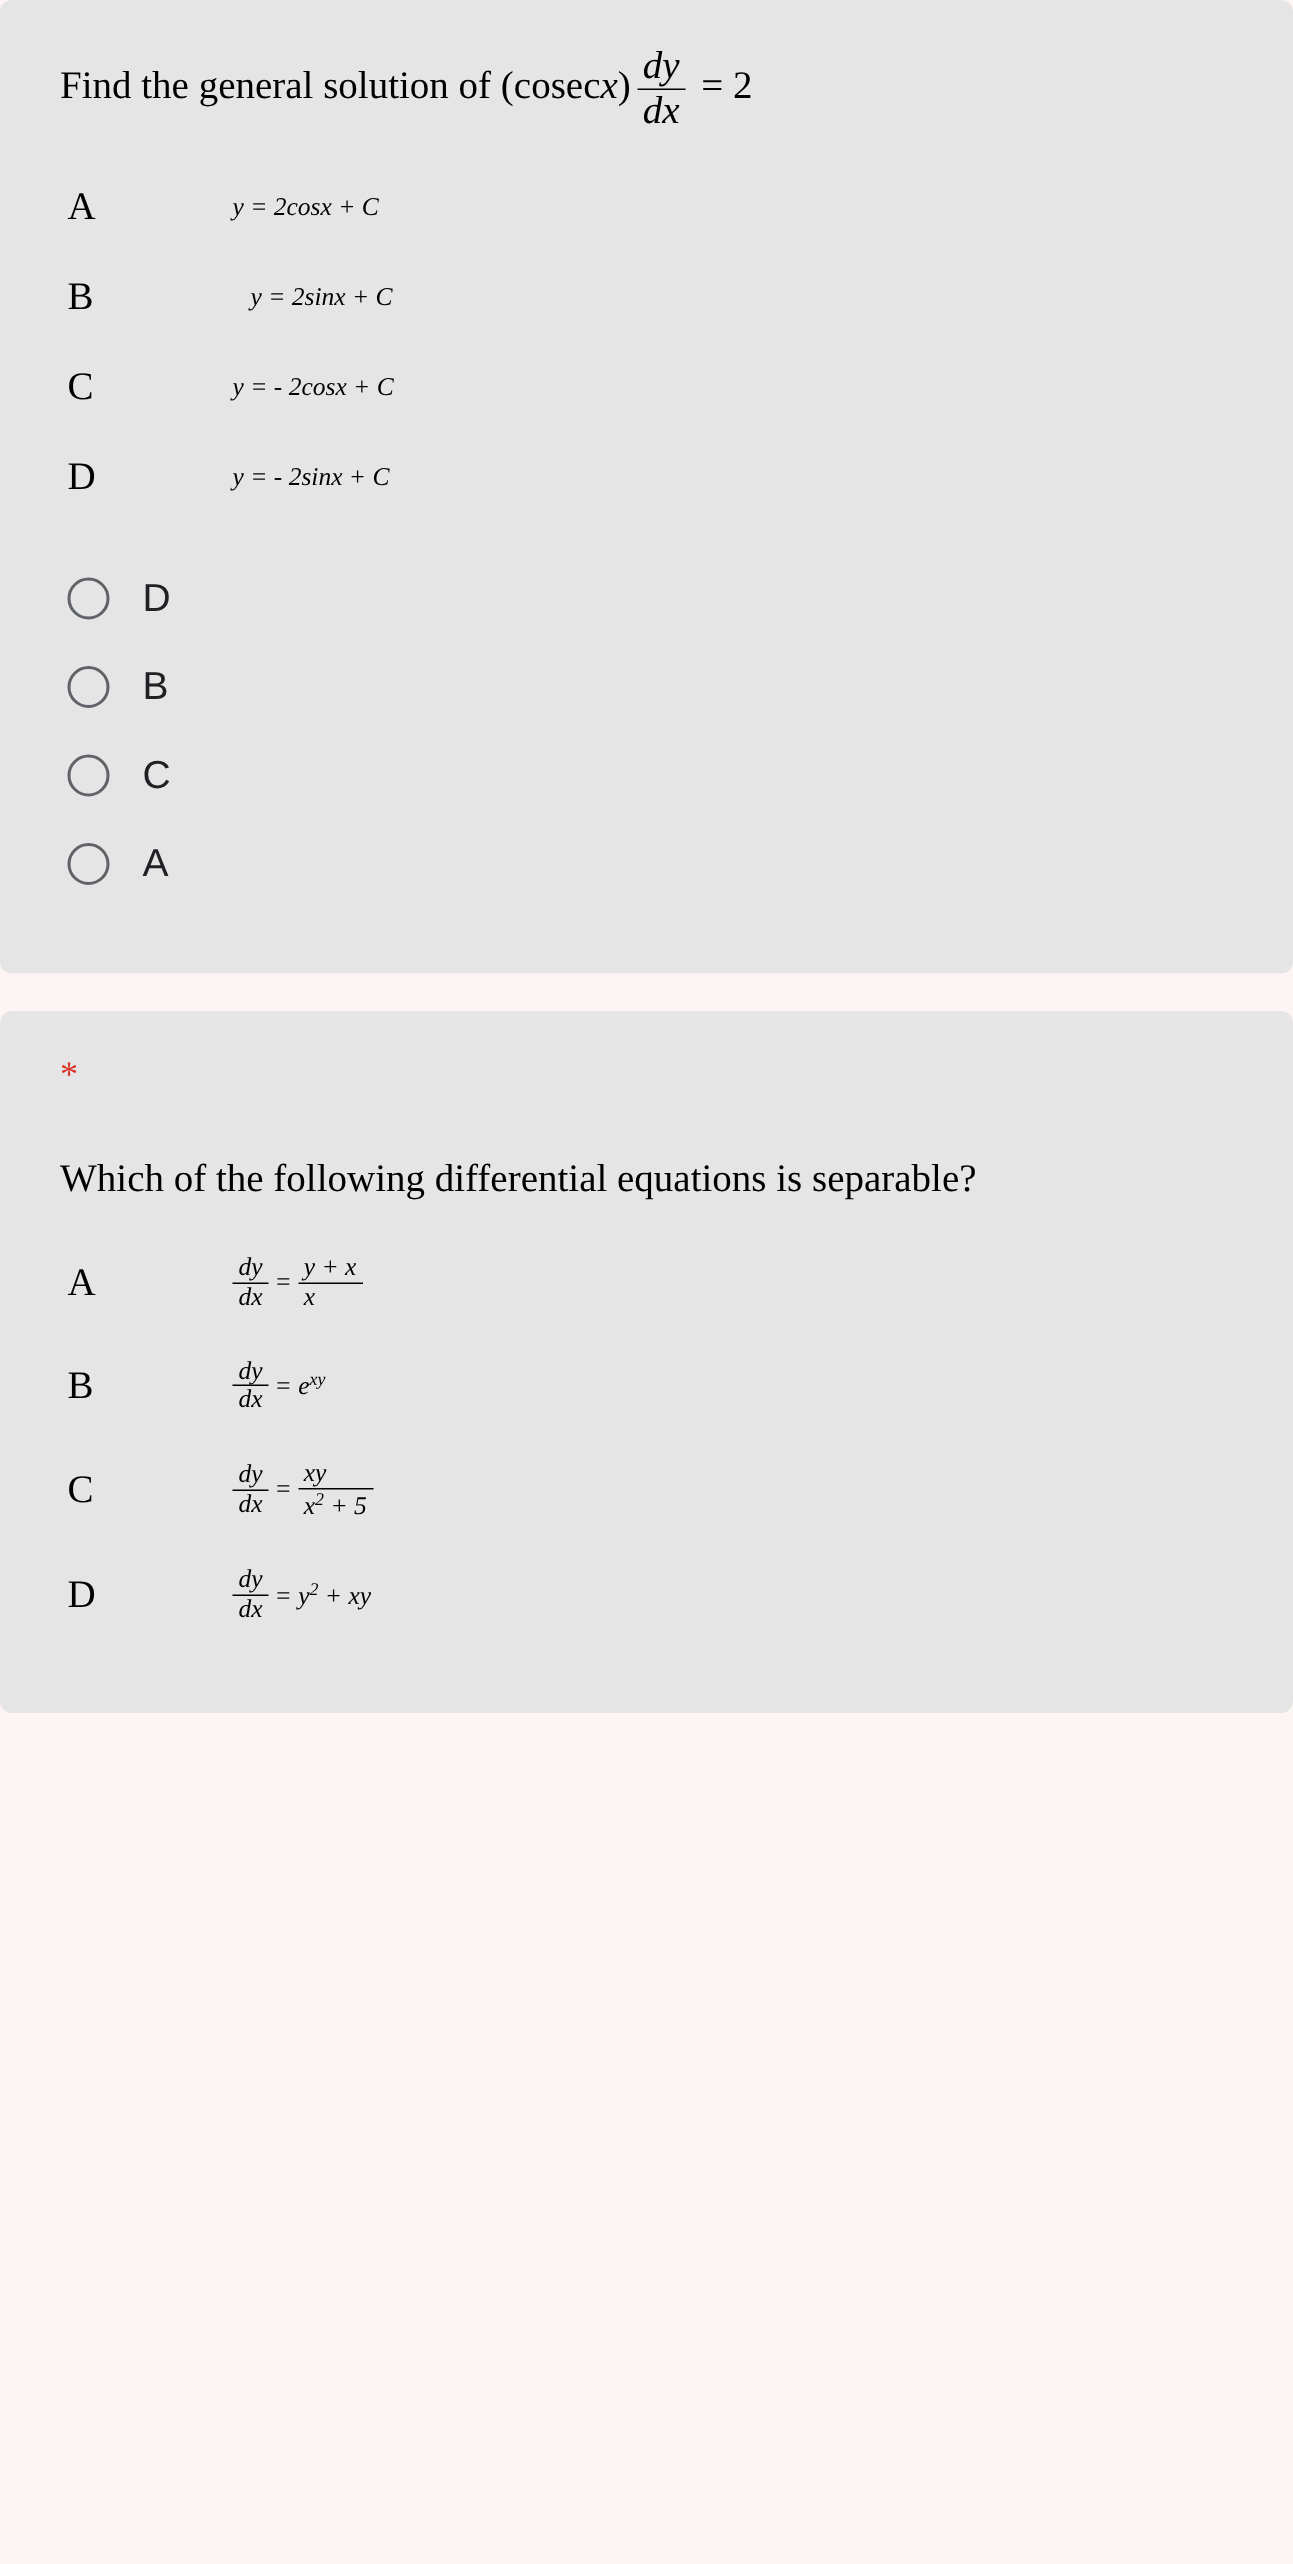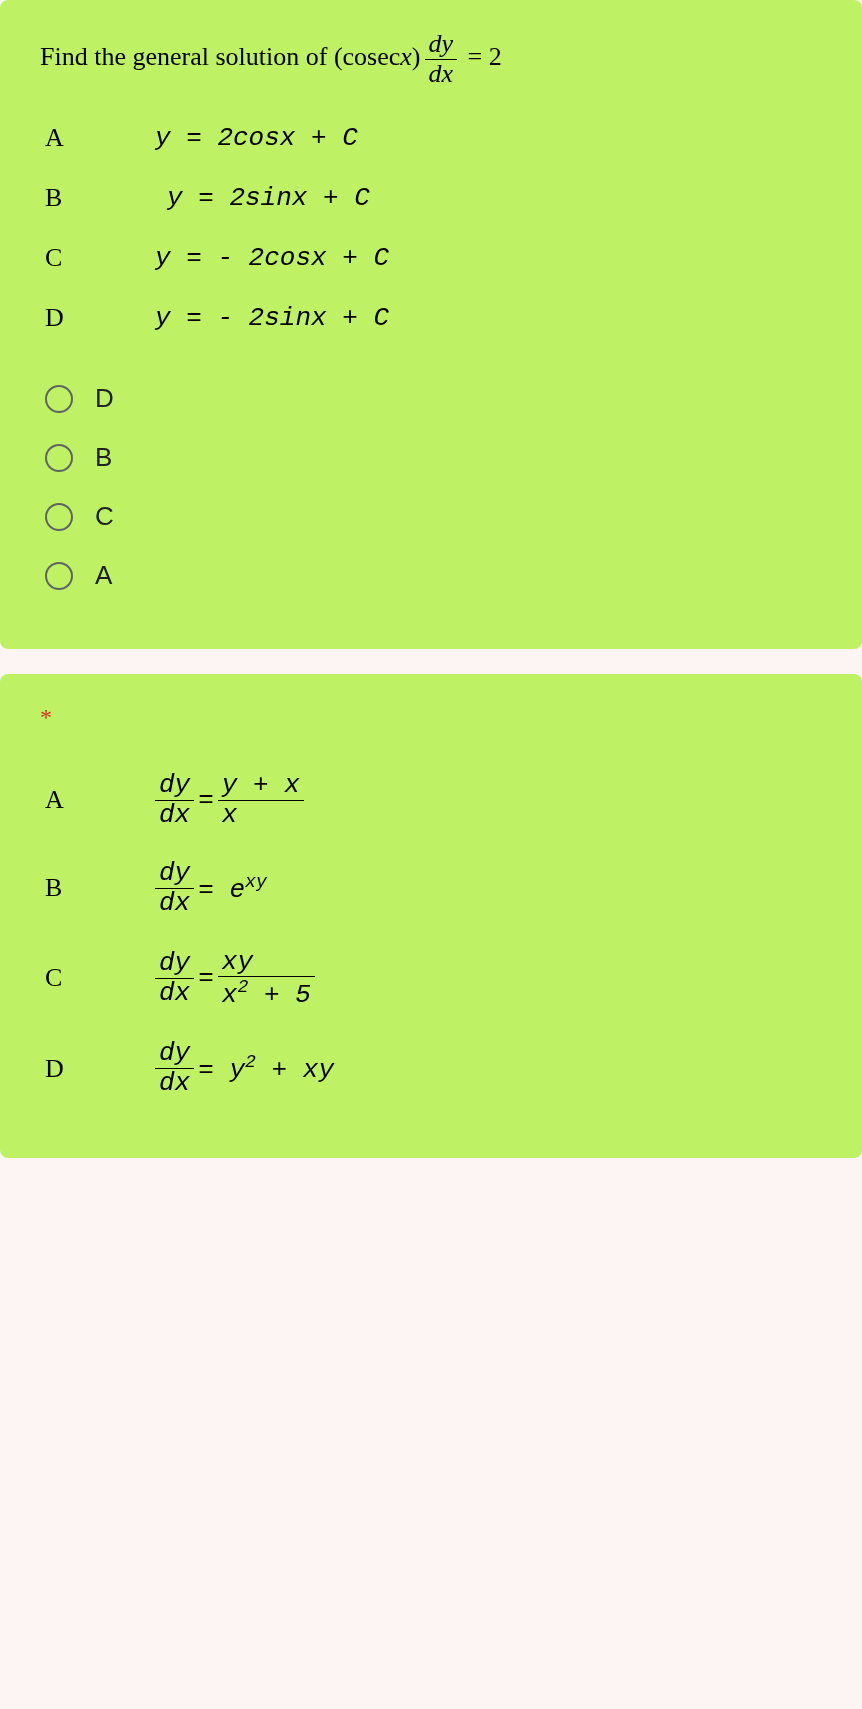--- a/index.html
+++ b/index.html
@@ -7,21 +7,21 @@
       margin: 0;
       padding: 0;
     }
     body {
       font-family: 'Times New Roman', serif;
       background: #fdf5f4;
       width: 862px;
       margin: 0;
     }
     .question-card {
-      background: #bef264;
+      background: #e5e5e5;
       border-radius: 8px;
       padding: 30px 40px;
       margin-bottom: 25px;
     }
     .question-text {
       font-size: 26px;
       color: #000;
       margin-bottom: 35px;
       font-family: 'Times New Roman', serif;
     }
@@ -30,23 +30,23 @@
       align-items: center;
       margin-bottom: 30px;
       padding-left: 5px;
     }
     .option-letter {
       font-size: 26px;
       width: 110px;
       font-family: 'Times New Roman', serif;
     }
     .option-formula {
-      font-size: 26px;
+      font-size: 17px;
       font-style: italic;
-      font-family: Liberation Mono, monospace;
+      font-family: Liberation Serif, serif;
     }
     .answer-choices {
       margin-top: 50px;
       padding-left: 5px;
     }
     .answer-choice {
       display: flex;
       align-items: center;
       margin-bottom: 28px;
       cursor: pointer;
@@ -141,20 +141,21 @@
     <div class="answer-choice">
       <div class="radio-circle"></div>
       <span class="answer-label">A</span>
     </div>
   </div>
 </div>
 
 <div class="question-card">
   <span class="required-mark">*</span>
 
+  <div class="question-text">Which of the following differential equations is separable?</div>
 
   <div class="option-row">
     <span class="option-letter">A</span>
     <span class="option-formula formula-inline">
       <span class="frac">
           <span class="num"><i>dy</i></span>
           <span class="den"><i>dx</i></span>
         </span>
       <span>=</span>
       <span class="frac">

